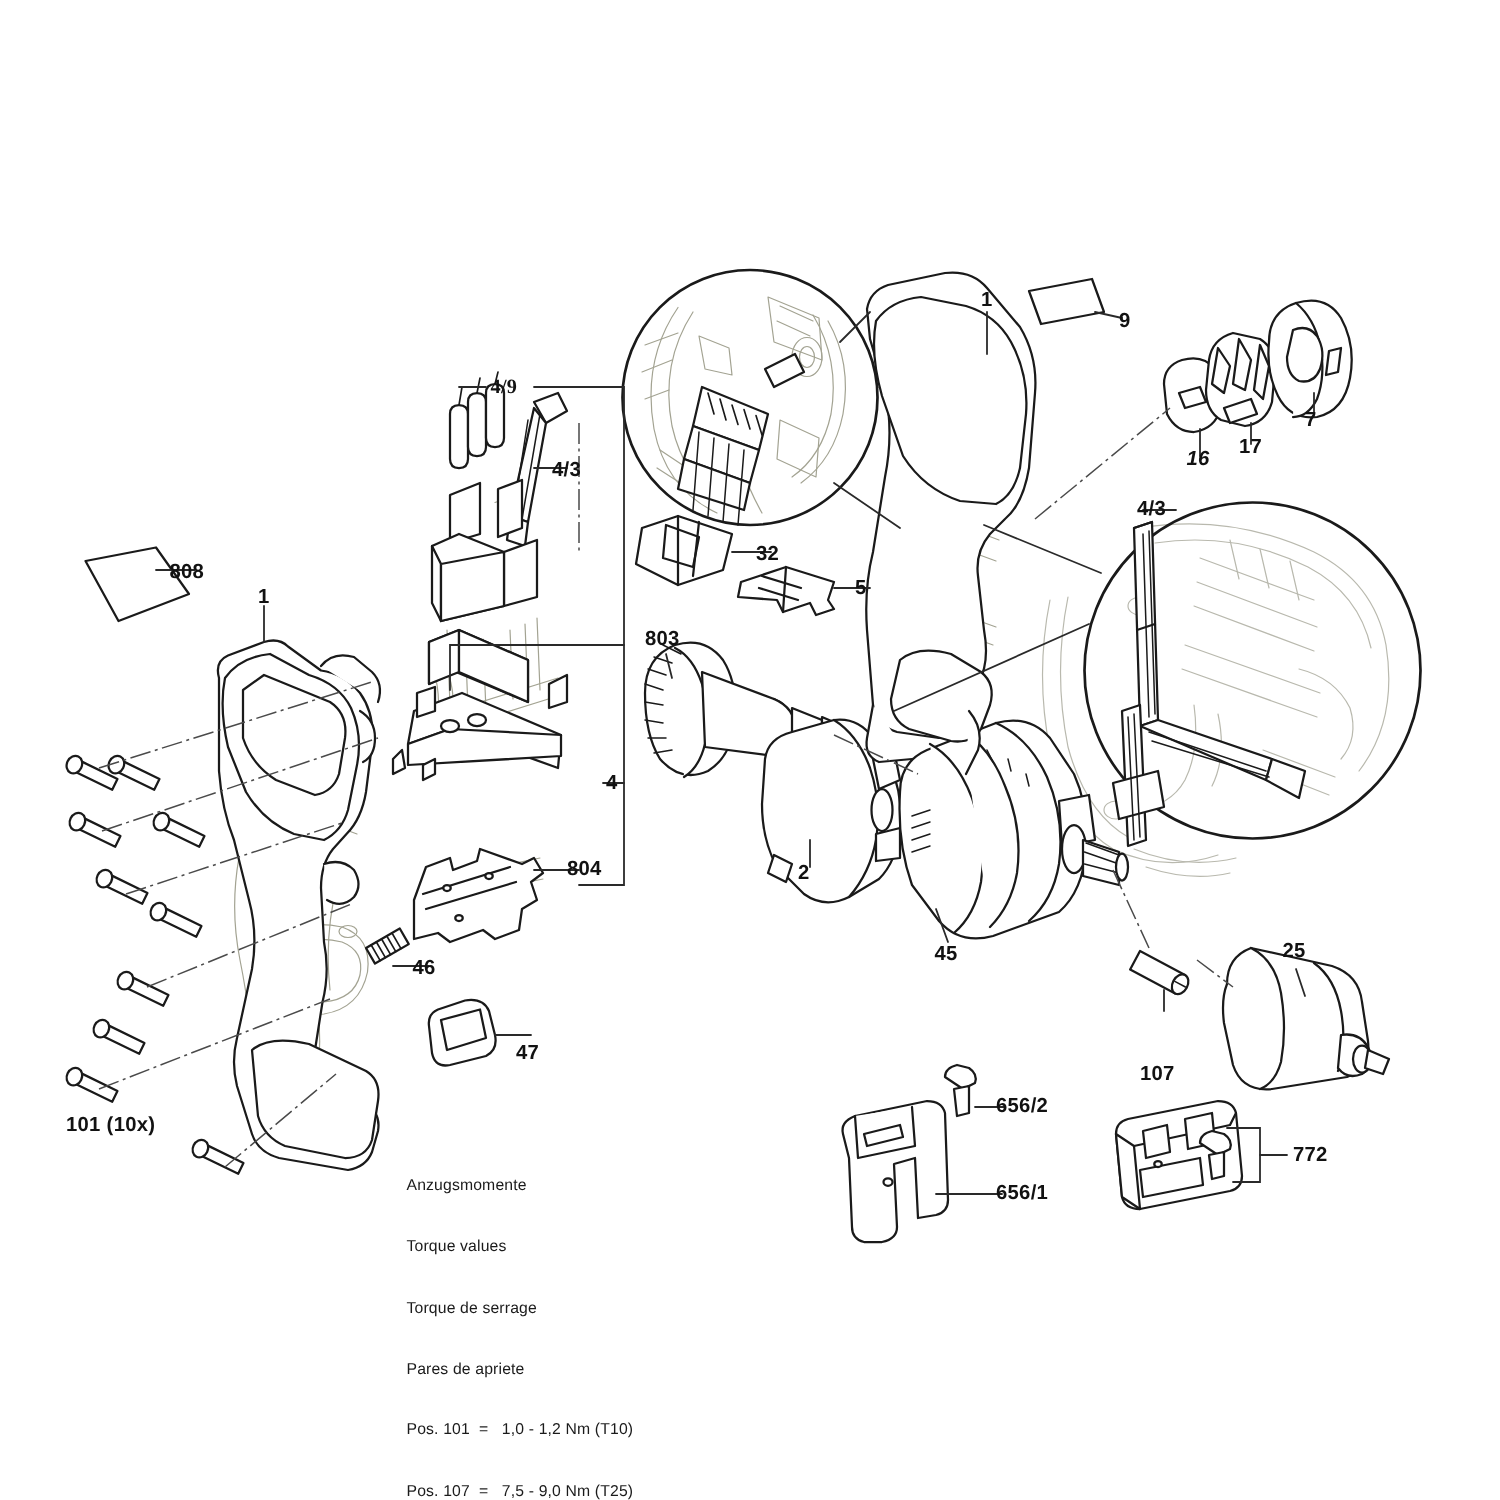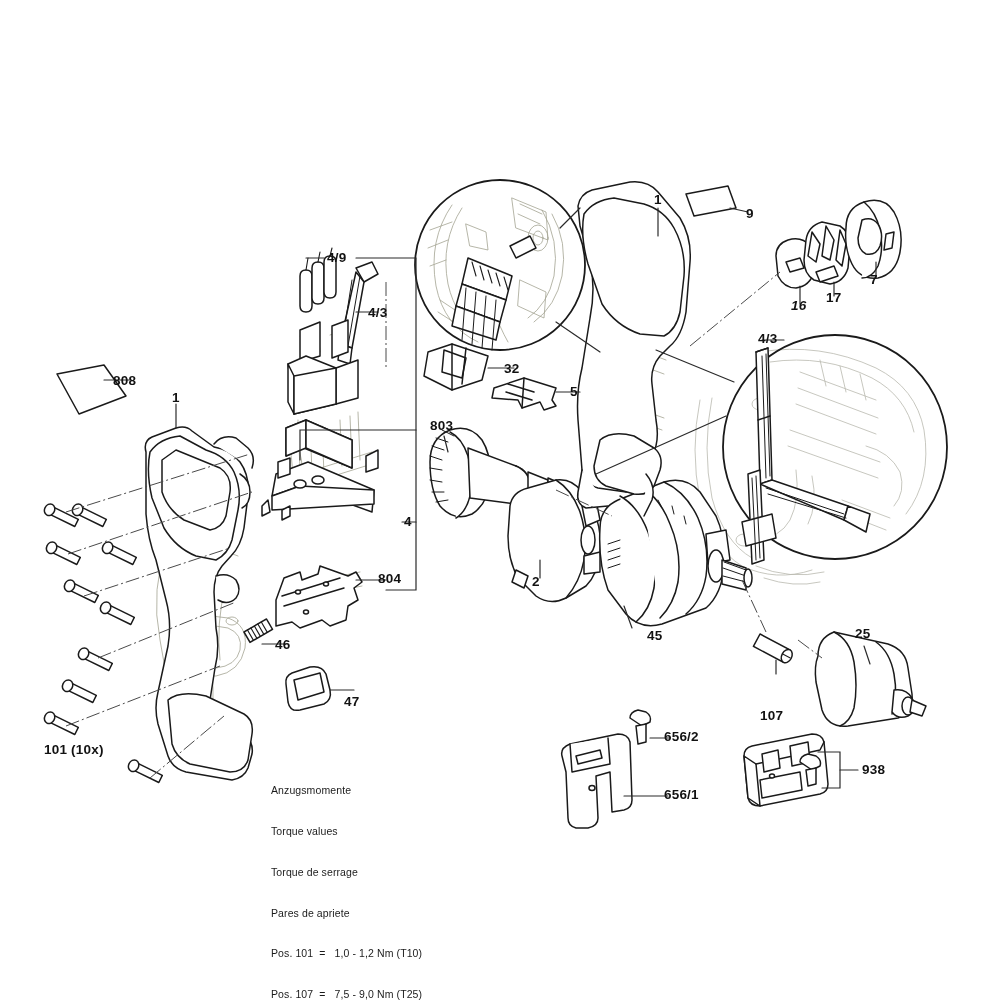--- a/index.html
+++ b/index.html
@@ -491,40 +491,40 @@
       <path d="M798 640 L822 658"></path>
       <path d="M690 346 L780 272"></path>
     </g>
   </svg>
 
   <div class="lbl" style="left:113px;top:373px;">808</div>
   <div class="lbl" style="left:172px;top:390px;">1</div>
   <div class="lbl" style="left:44px;top:742px;">101 (10x)</div>
   <div class="lbl" style="left:275px;top:637px;text-align:right;">46</div>
   <div class="lbl" style="left:344px;top:694px;">47</div>
-  <div class="lbl" style="left:327px;top:250px;">4/9</div>
+  <div class="lbl" style="left:327px;top:250px;font-family:Liberation Serif, serif;">4/9</div>
   <div class="lbl" style="left:368px;top:305px;">4/3</div>
   <div class="lbl" style="left:404px;top:514px;">4</div>
   <div class="lbl" style="left:378px;top:571px;">804</div>
   <div class="lbl" style="left:504px;top:361px;">32</div>
   <div class="lbl" style="left:570px;top:384px;">5</div>
   <div class="lbl" style="left:430px;top:418px;">803</div>
   <div class="lbl" style="left:532px;top:574px;">2</div>
-  <div class="lbl" style="left:623px;top:628px;margin-left:24px;">45</div>
+  <div class="lbl" style="left:623px;top:628px;">45</div>
   <div class="lbl" style="left:760px;top:672px;margin-top:36px;">107</div>
   <div class="lbl" style="left:855px;top:626px;">25</div>
   <div class="lbl" style="left:654px;top:192px;">1</div>
   <div class="lbl" style="left:746px;top:206px;">9</div>
   <div class="lbl" style="left:870px;top:272px;">7</div>
   <div class="lbl" style="left:826px;top:290px;">17</div>
   <div class="lbl" style="left:791px;top:298px;font-style:italic;">16</div>
   <div class="lbl" style="left:758px;top:331px;">4/3</div>
   <div class="lbl" style="left:664px;top:729px;text-align:right;">656/2</div>
   <div class="lbl" style="left:664px;top:787px;">656/1</div>
-  <div class="lbl" style="left:862px;top:762px;">938</div>
+  <div class="lbl" style="left:862px;top:762px;">772</div>
 
   <div class="torque" style="left:271px;top:757px;">
     <div>Anzugsmomente</div>
     <div>Torque values</div>
     <div>Torque de serrage</div>
     <div>Pares de apriete</div>
     <div>Pos. 101  =   1,0 - 1,2 Nm (T10)</div>
     <div>Pos. 107  =   7,5 - 9,0 Nm (T25)</div>
   </div>
 

